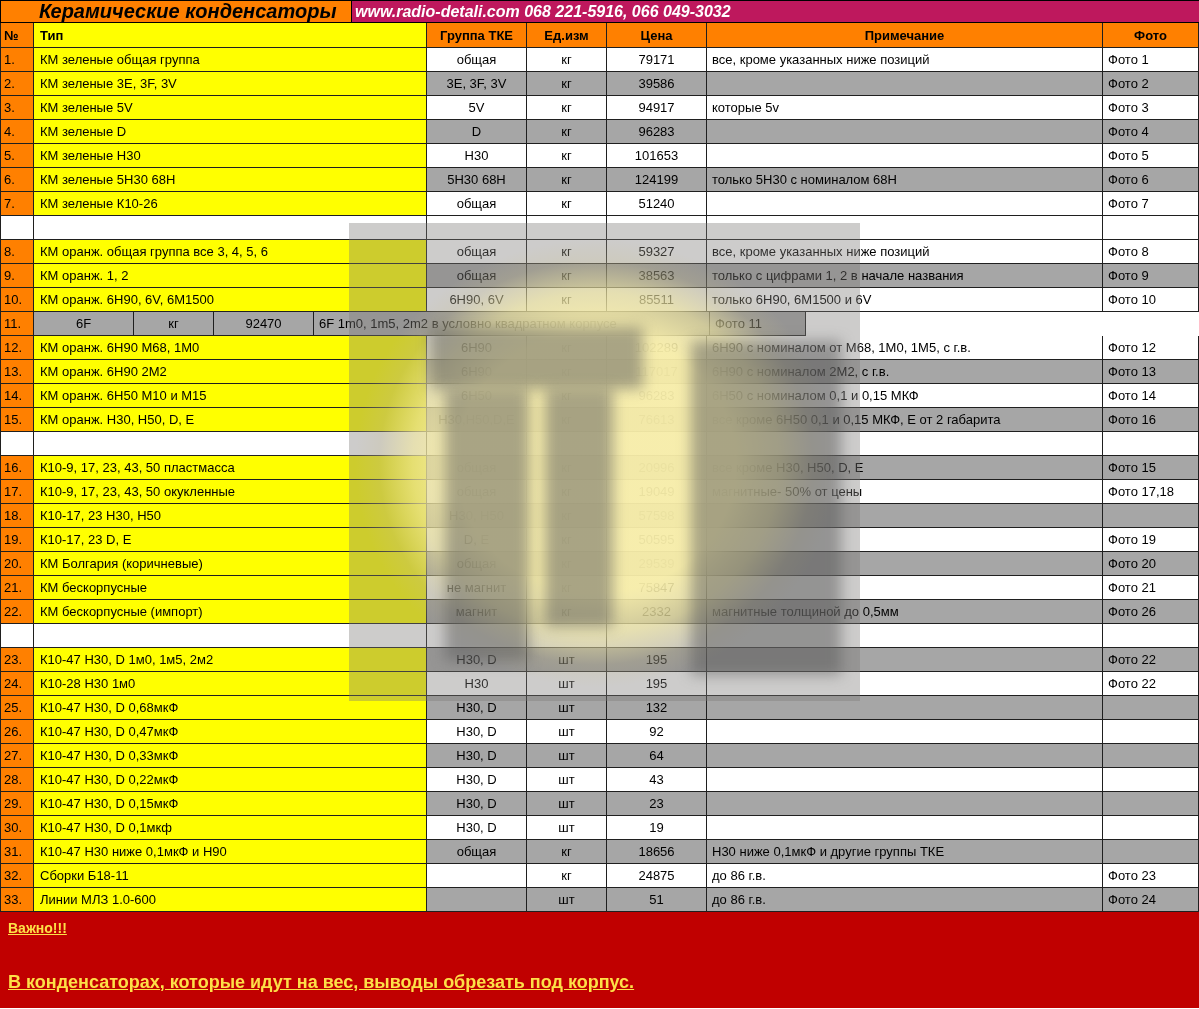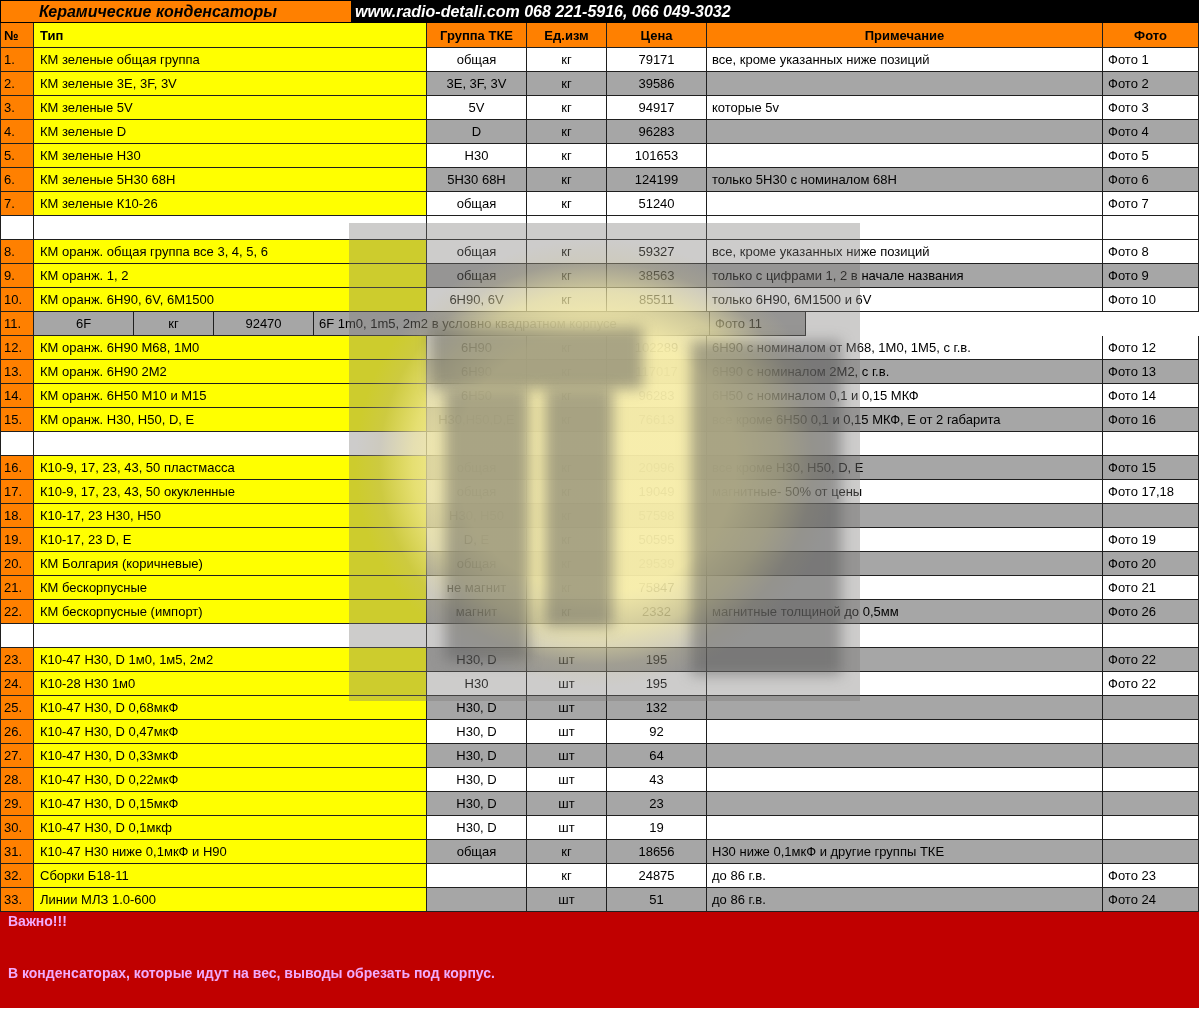--- a/index.html
+++ b/index.html
@@ -10,25 +10,25 @@
     font-family:"Liberation Sans","DejaVu Sans",sans-serif;
     overflow:hidden;
     border-top:1px solid #000;
     box-sizing:border-box;
   }
   
   .title-row{display:flex;height:22px;}
   .title-left{
     width:352px;box-sizing:border-box;background:#FF8000;
     border-right:1px solid #000;border-bottom:1px solid #000;border-left:1px solid #000;
-    font-size:16px;font-weight:bold;font-style:italic;color:#000;
+    font-size:20px;font-weight:bold;font-style:italic;color:#000;
     padding-left:38px;display:flex;align-items:center;white-space:nowrap;
   }
   .title-right{
-    flex:1;background:#000000;box-sizing:border-box;
+    flex:1;background:#be185d;box-sizing:border-box;
     border-bottom:1px solid #000;
     font-size:16px;font-weight:bold;font-style:italic;color:#ffffff;
     padding-left:3px;display:flex;align-items:center;white-space:nowrap;
   }
   
   .row{display:flex;height:24px;}
   .hdr{height:25px;}
   .c{
     box-sizing:border-box;
     border-right:1px solid #1f1f1f;border-bottom:1px solid #1f1f1f;
@@ -46,24 +46,24 @@
   .hdr .c{background:#FF8000;font-weight:bold;font-size:13px;}
   .hdr .tke,.hdr .unit,.hdr .price,.hdr .note,.hdr .photo{justify-content:center;padding-left:0;text-align:center;}
   
   .row .num{background:#FF8000;}
   .row .type{background:#FFFF00;}
   .row.gray .tke,.row.gray .unit,.row.gray .price,.row.gray .note,.row.gray .photo{background:#A6A6A6;}
   .row.sep .num,.row.sep .type{background:#ffffff;}
   
   .footer{
     height:96px;background:#C00000;box-sizing:border-box;
-    padding:1px 8px 0 8px;color:#f0abfc;
+    padding:8px 8px 0 8px;color:#fde047;text-decoration:underline;
   }
   .footer .l1{font-size:14px;font-weight:bold;}
-  .footer .l2{font-size:14px;font-weight:bold;margin-top:36px;}
+  .footer .l2{font-size:18px;font-weight:bold;margin-top:36px;}
   
   .watermark{
     position:absolute;left:349px;top:222px;width:511px;height:478px;
     background:rgba(124,122,118,0.38);
     pointer-events:none;
   }
   .wm-circle{
     position:absolute;left:6px;top:16px;width:482px;height:448px;border-radius:50%;
     background:radial-gradient(closest-side,
       rgba(250,240,170,0.92) 58%,

